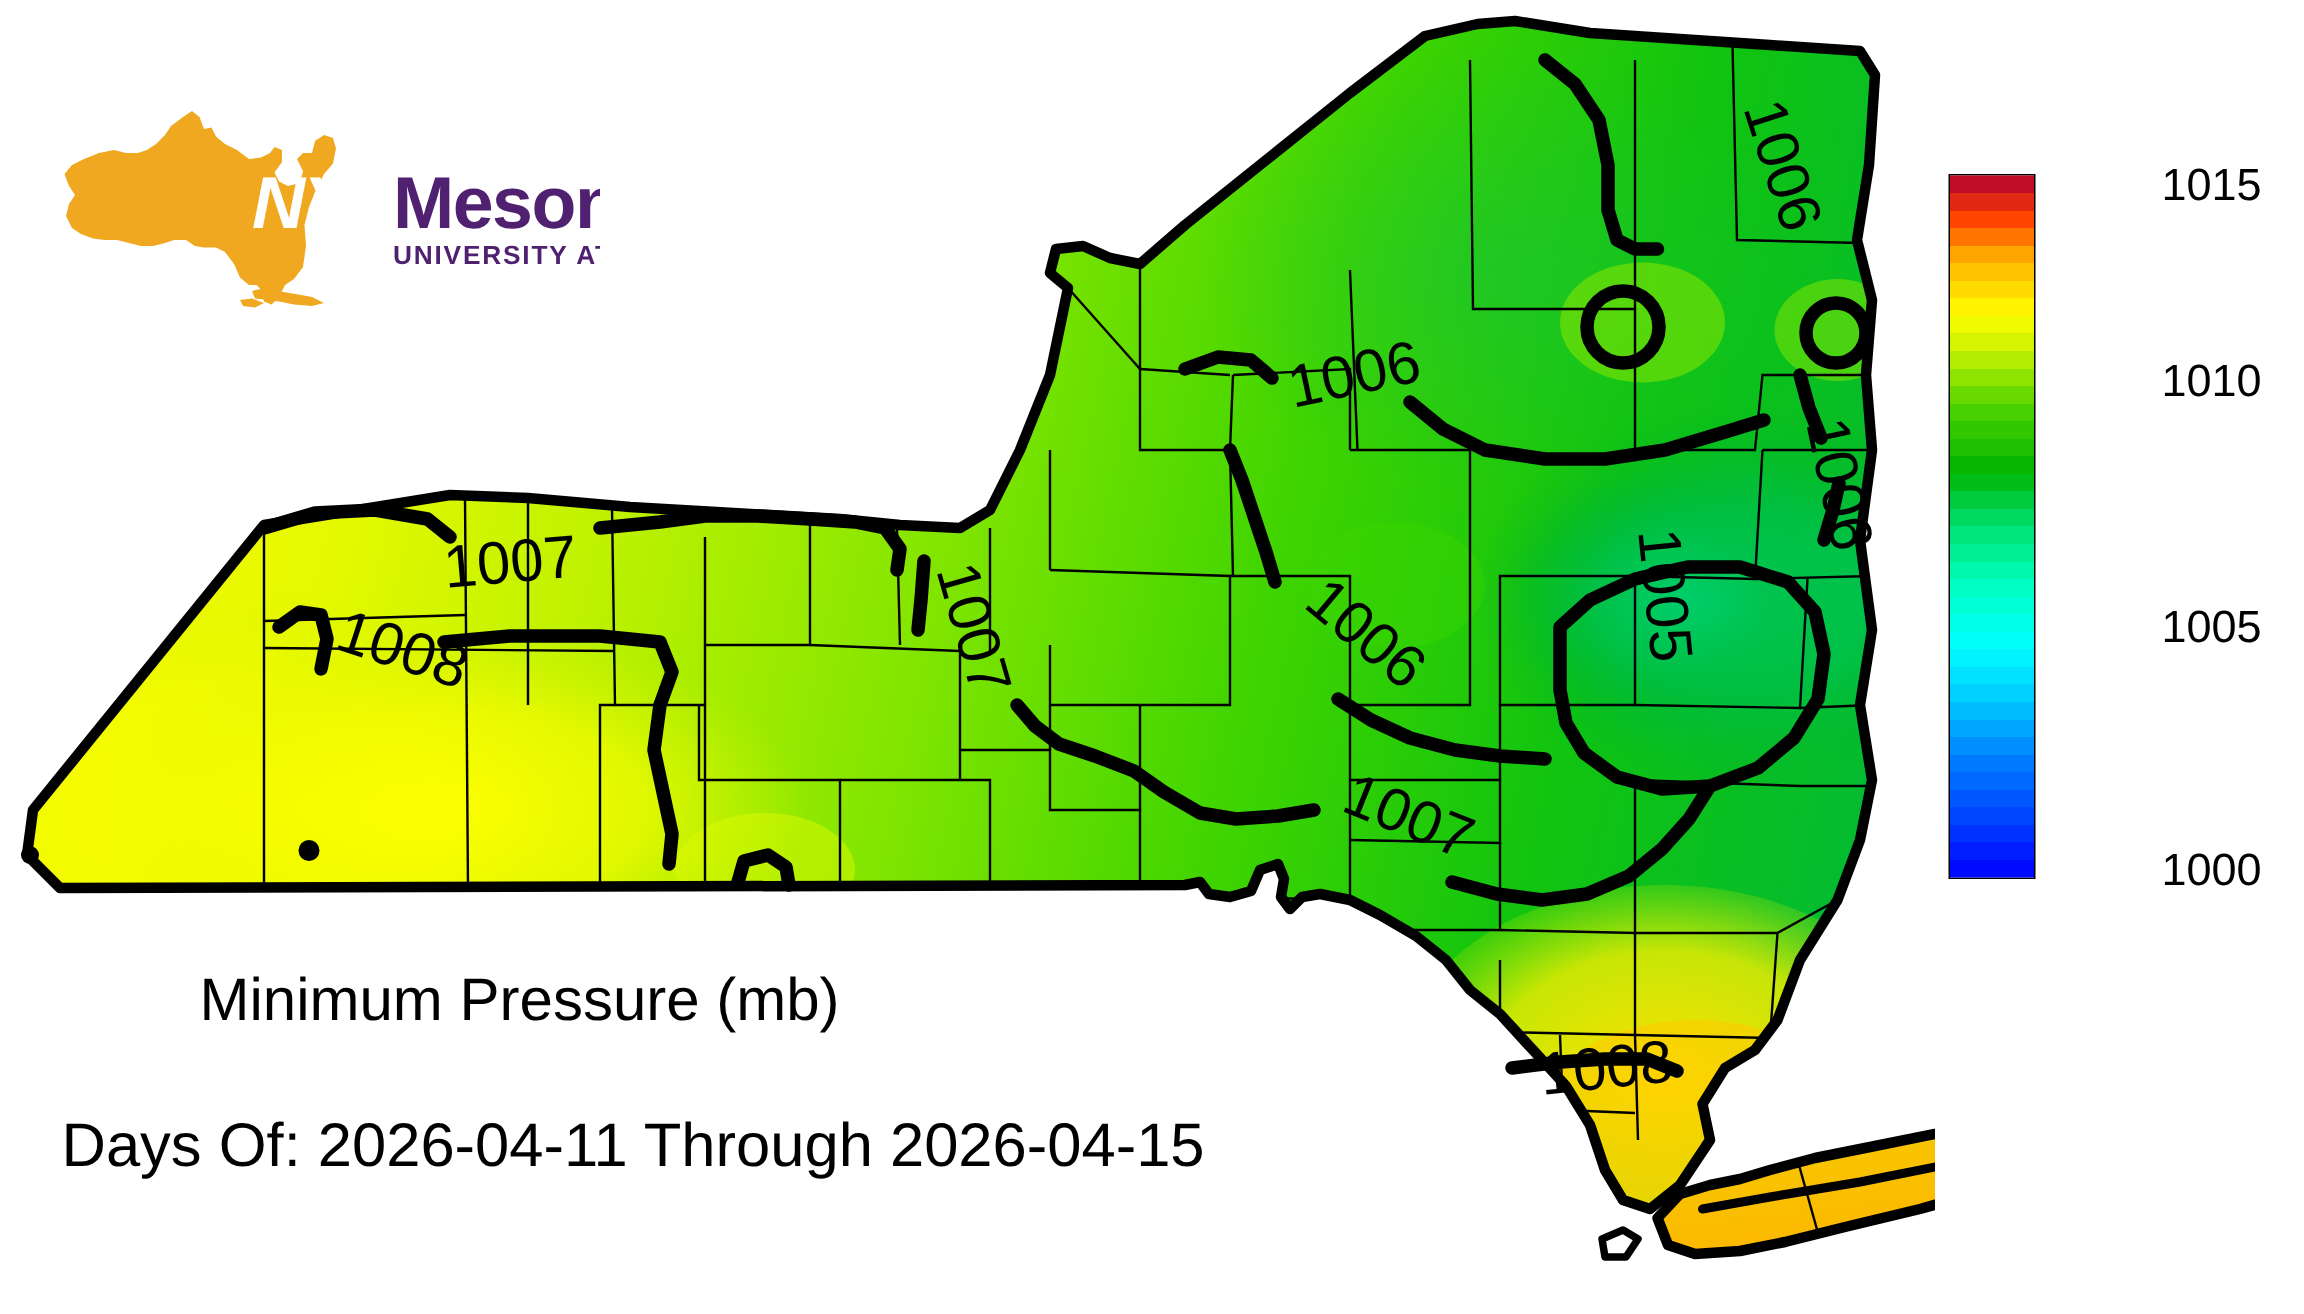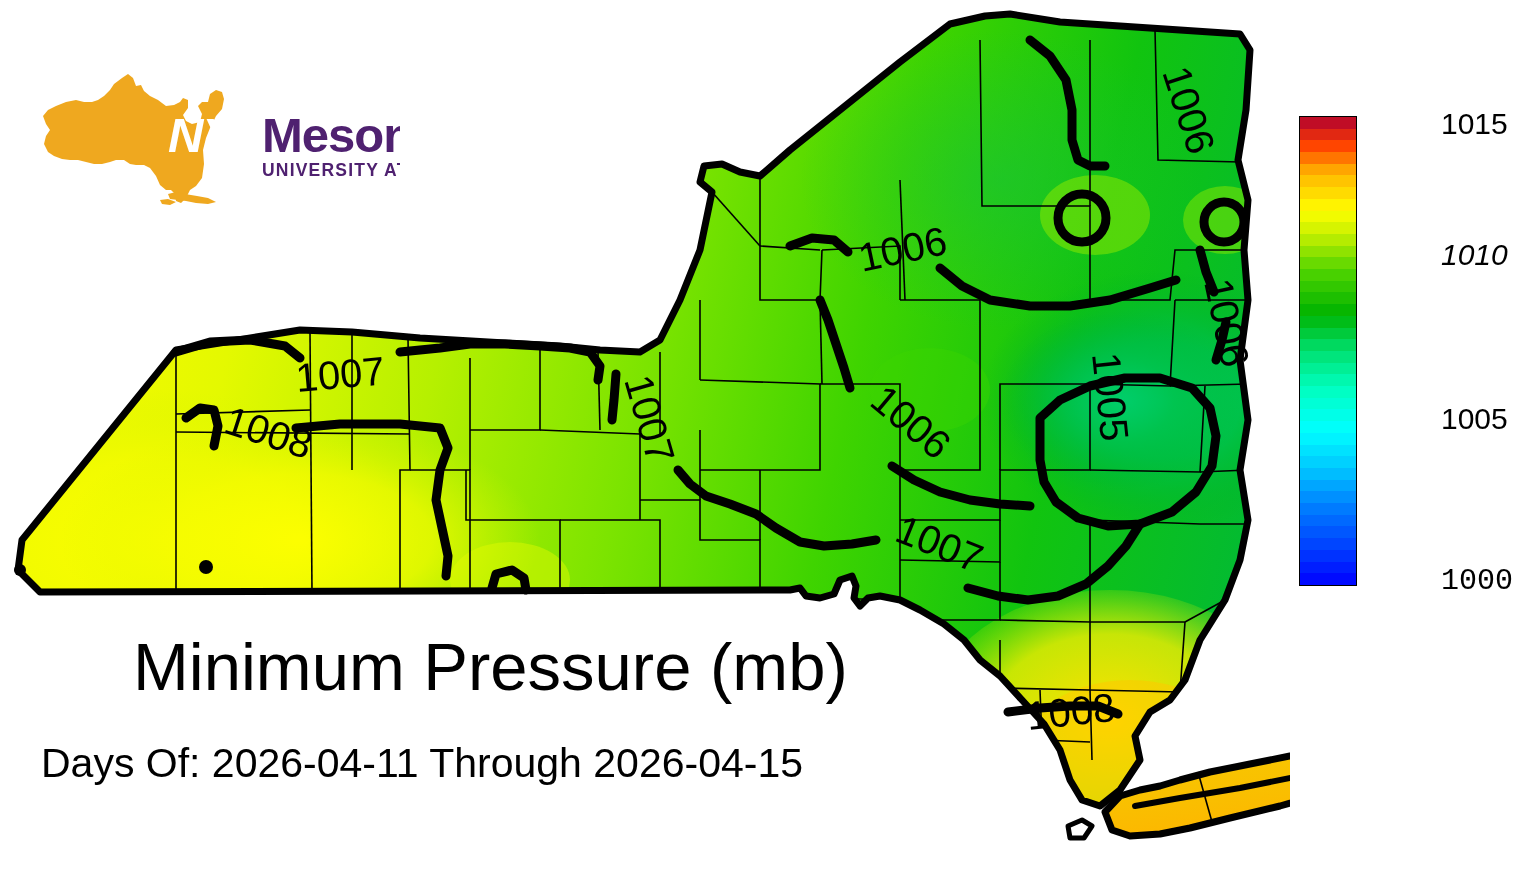--- a/index.html
+++ b/index.html
@@ -17,26 +17,26 @@
   #map-wrap{position:absolute;left:0px;top:0px;width:1290px;height:876px;}
   #map-svg{display:block;width:1290px;height:876px;}
 
   
   #colorbar{position:absolute;left:1299px;top:116px;width:58px;height:470px;
             border:1px solid #000;box-sizing:border-box;}
   #cb-grad{position:absolute;left:0;top:0;right:0;bottom:0;}
   .cb-label{position:absolute;left:1404px;font-size:30px;line-height:30px;
             color:#000;letter-spacing:0px;white-space:nowrap;margin-left:37px;}
   #cb-l0{top:109px;}
-  #cb-l1{top:240px;font-style:italic;}
+  #cb-l1{top:240px;}
   #cb-l2{top:404px;}
-  #cb-l3{top:566px;font-family:Liberation Mono, monospace;}
+  #cb-l3{top:566px;}
 
   
-  #title{position:absolute;left:133px;top:636px;font-size:67px;line-height:62px;
+  #title{position:absolute;left:133px;top:636px;font-size:40px;line-height:62px;
          white-space:nowrap;color:#000;}
   #subtitle{position:absolute;left:41px;top:740px;font-size:41px;line-height:46px;
             white-space:nowrap;color:#000;}
 
   .contour-label{font-family:"Liberation Sans","DejaVu Sans",sans-serif;
                  font-size:40px;fill:#000;font-weight:400;}
 </style>
 </head>
 <body>
 

